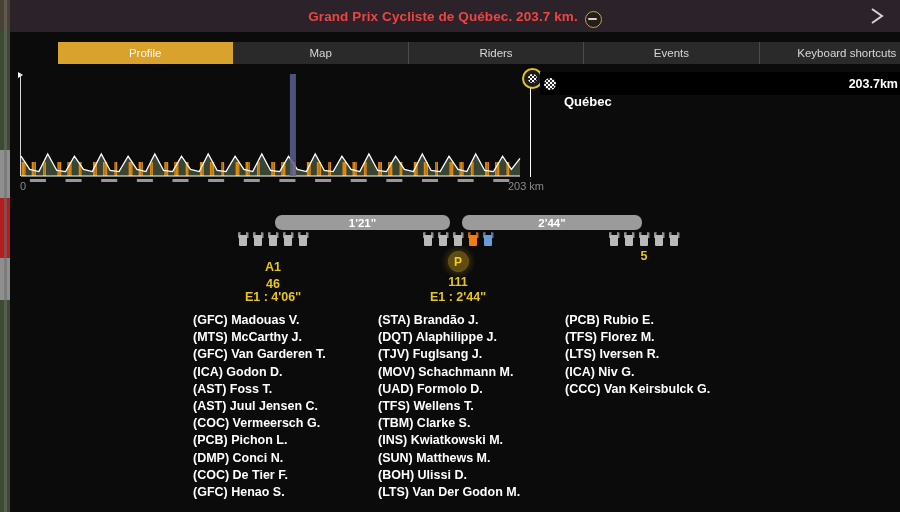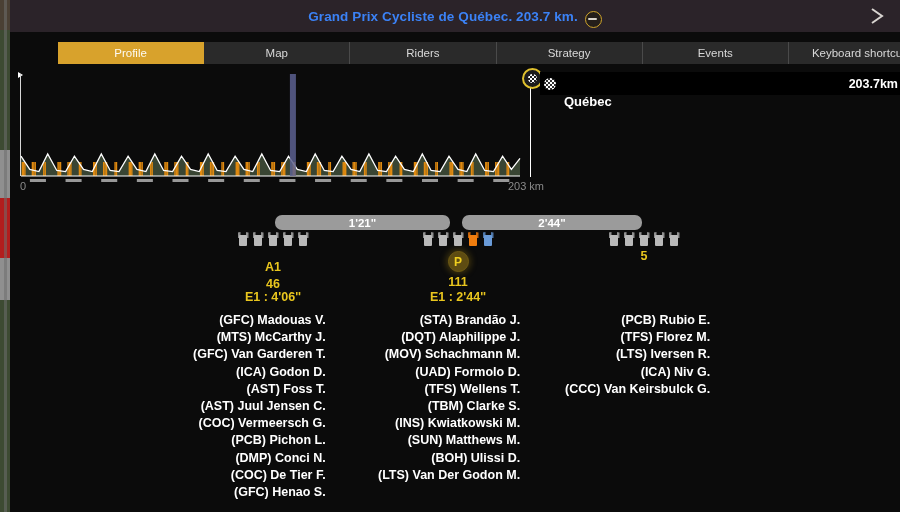--- a/index.html
+++ b/index.html
@@ -19,21 +19,21 @@
         #8f8f8f 150px,#8f8f8f 198px,
         #b21d1d 198px,#b21d1d 258px,
         #8f8f8f 258px,#8f8f8f 300px,
         #3d4a32 300px,#3d4a32 512px);
   }
   .world-strip .road{position:absolute;left:4px;top:0;width:3px;height:512px;background:#6e6e6e;opacity:.55;}
 
   
   .titlebar{position:absolute;left:10px;top:0;width:890px;height:32px;background:#2b2329;
             display:flex;align-items:center;justify-content:center;}
-  .titlebar .title{color:#3b82f6;font-size:13.5px;font-weight:bold;letter-spacing:.1px;}
+  .titlebar .title{color:#ef4444;font-size:13.5px;font-weight:bold;letter-spacing:.1px;}
   .terrain-ico{display:inline-block;width:15px;height:15px;border-radius:50%;
       border:1.5px solid #cfa52c;background:#241e1a;margin-left:7px;position:relative;top:3px;}
   .terrain-ico::before{content:"";position:absolute;left:2px;top:6px;width:9px;height:2px;
       background:#d9d4cc;border-radius:2px;}
   .collapse-arrow{position:absolute;right:10px;top:2px;width:26px;height:28px;cursor:pointer;}
   .collapse-arrow svg{display:block;}
 
   
   .tabbar{position:absolute;left:10px;top:42px;width:876px;height:22px;display:flex;padding-left:48px;}
   .tab{flex:1;height:22px;background:#2a2a2a;color:#d8d8d8;font-size:11.5px;
@@ -85,21 +85,21 @@
   .jersey .sl.r{right:0px;clip-path:polygon(0 0,100% 10%,100% 100%,0 100%);}
   .grp-label{color:#e9c61e;font-size:12.5px;font-weight:bold;margin-top:14px;}
   .grp-count{color:#e9c61e;font-size:12.5px;font-weight:bold;margin-top:3px;}
   .pbadge{width:19px;height:19px;border-radius:50%;background:#5e4c12;
       border:1px solid #6e5a14;color:#f0cf1f;font-size:12px;font-weight:bold;
       display:flex;align-items:center;justify-content:center;margin:5px auto 0 auto;
       box-shadow:0 0 6px 2px rgba(160,128,20,.35);}
   .grp-eta{color:#e9c61e;font-size:12.5px;font-weight:bold;}
 
   
-  .riderlist{position:absolute;text-align:right;}
+  .riderlist{position:absolute;}
   .rider{color:#ffffff;font-size:12.5px;font-weight:bold;line-height:17.2px;white-space:nowrap;}
 </style>
 </head>
 <body>
 
 <div id="app">
 
   <div class="world-strip">
     <div class="road"></div>
   </div>
@@ -116,23 +116,20 @@
 
   <div class="tabbar">
     <div class="tab active">
         <span>Profile</span>
       </div>
     <div class="tab">
         <span>Map</span>
       </div>
     <div class="tab">
         <span>Riders</span>
-      </div>
-    <div class="tab">
-        <span>Strategy</span>
       </div>
     <div class="tab">
         <span>Events</span>
       </div>
     <div class="tab">
         <span>Keyboard shortcuts</span>
       </div>
   </div>
 
   <div class="profile-wrap">
@@ -371,20 +368,21 @@
       </div>
     <div class="pbadge">P</div>
     <div class="grp-count">111</div>
   </div>
   <div class="group" style="left:368px;top:290px;width:180px;">
     <div class="grp-eta">E1 : 2'44''</div>
   </div>
   <div class="riderlist" id="riders-1" style="left:378px;top:312px;">
       <div class="rider">(STA) Brandão J.</div>
       <div class="rider">(DQT) Alaphilippe J.</div>
+      <div class="rider">(TJV) Fuglsang J.</div>
       <div class="rider">(MOV) Schachmann M.</div>
       <div class="rider">(UAD) Formolo D.</div>
       <div class="rider">(TFS) Wellens T.</div>
       <div class="rider">(TBM) Clarke S.</div>
       <div class="rider">(INS) Kwiatkowski M.</div>
       <div class="rider">(SUN) Matthews M.</div>
       <div class="rider">(BOH) Ulissi D.</div>
       <div class="rider">(LTS) Van Der Godon M.</div>
     </div>
 

